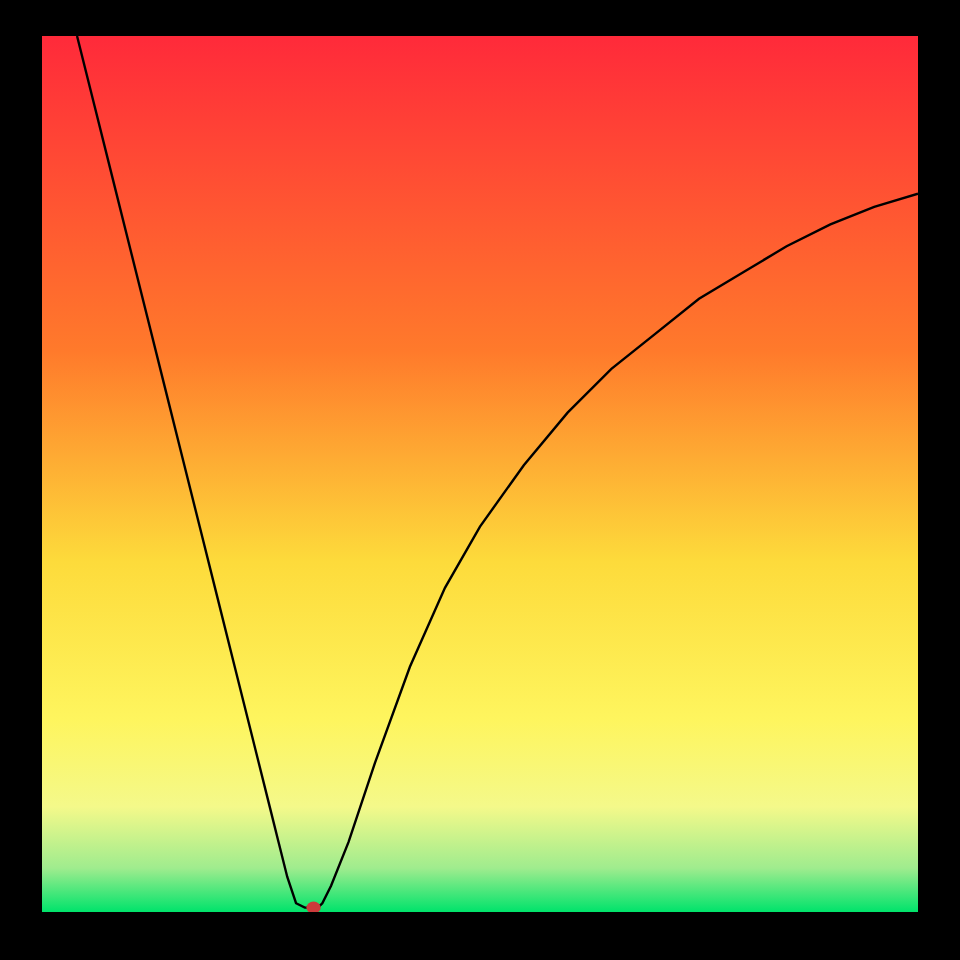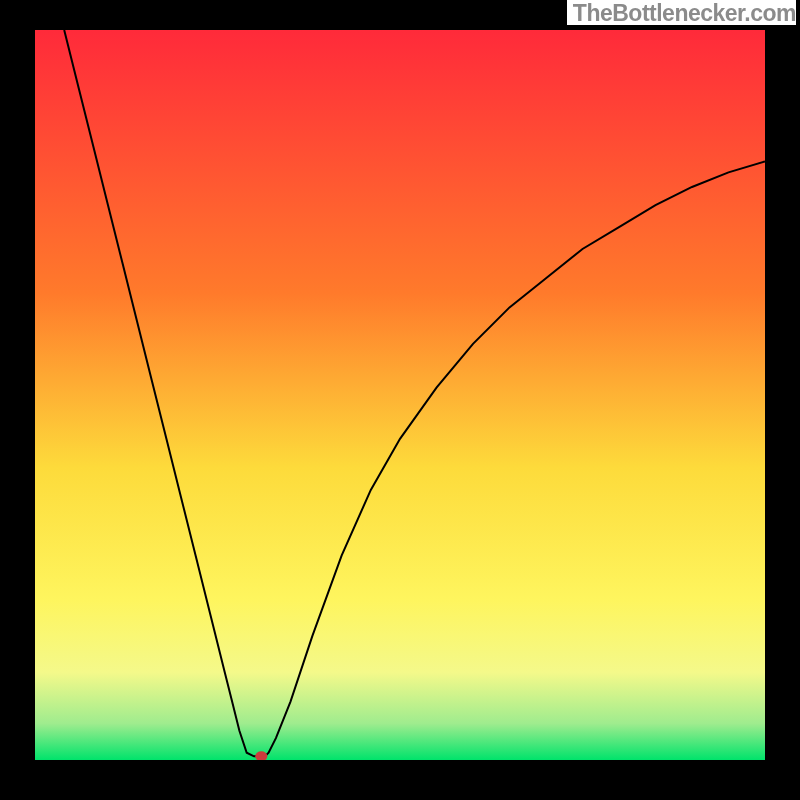--- a/index.html
+++ b/index.html
@@ -40,21 +40,20 @@
   svg.chart {
     width: 730px;
     height: 730px;
     display: block;
   }
 </style>
 </head>
 <body>
 
 <div class="outer">
-  <div class="attribution">TheBottlenecker.com</div>
 
   <div class="plot">
     <svg class="chart" viewBox="0 0 730 730" preserveAspectRatio="none">
       <defs>
         <linearGradient id="bg-grad" x1="0" y1="0" x2="0" y2="1">
         <stop offset="0%" stop-color="#ff2a3a"></stop>
             <stop offset="36%" stop-color="#ff7a2b"></stop>
             <stop offset="60%" stop-color="#fddb3b"></stop>
             <stop offset="78%" stop-color="#fef55e"></stop>
             <stop offset="88%" stop-color="#f4f98a"></stop>

